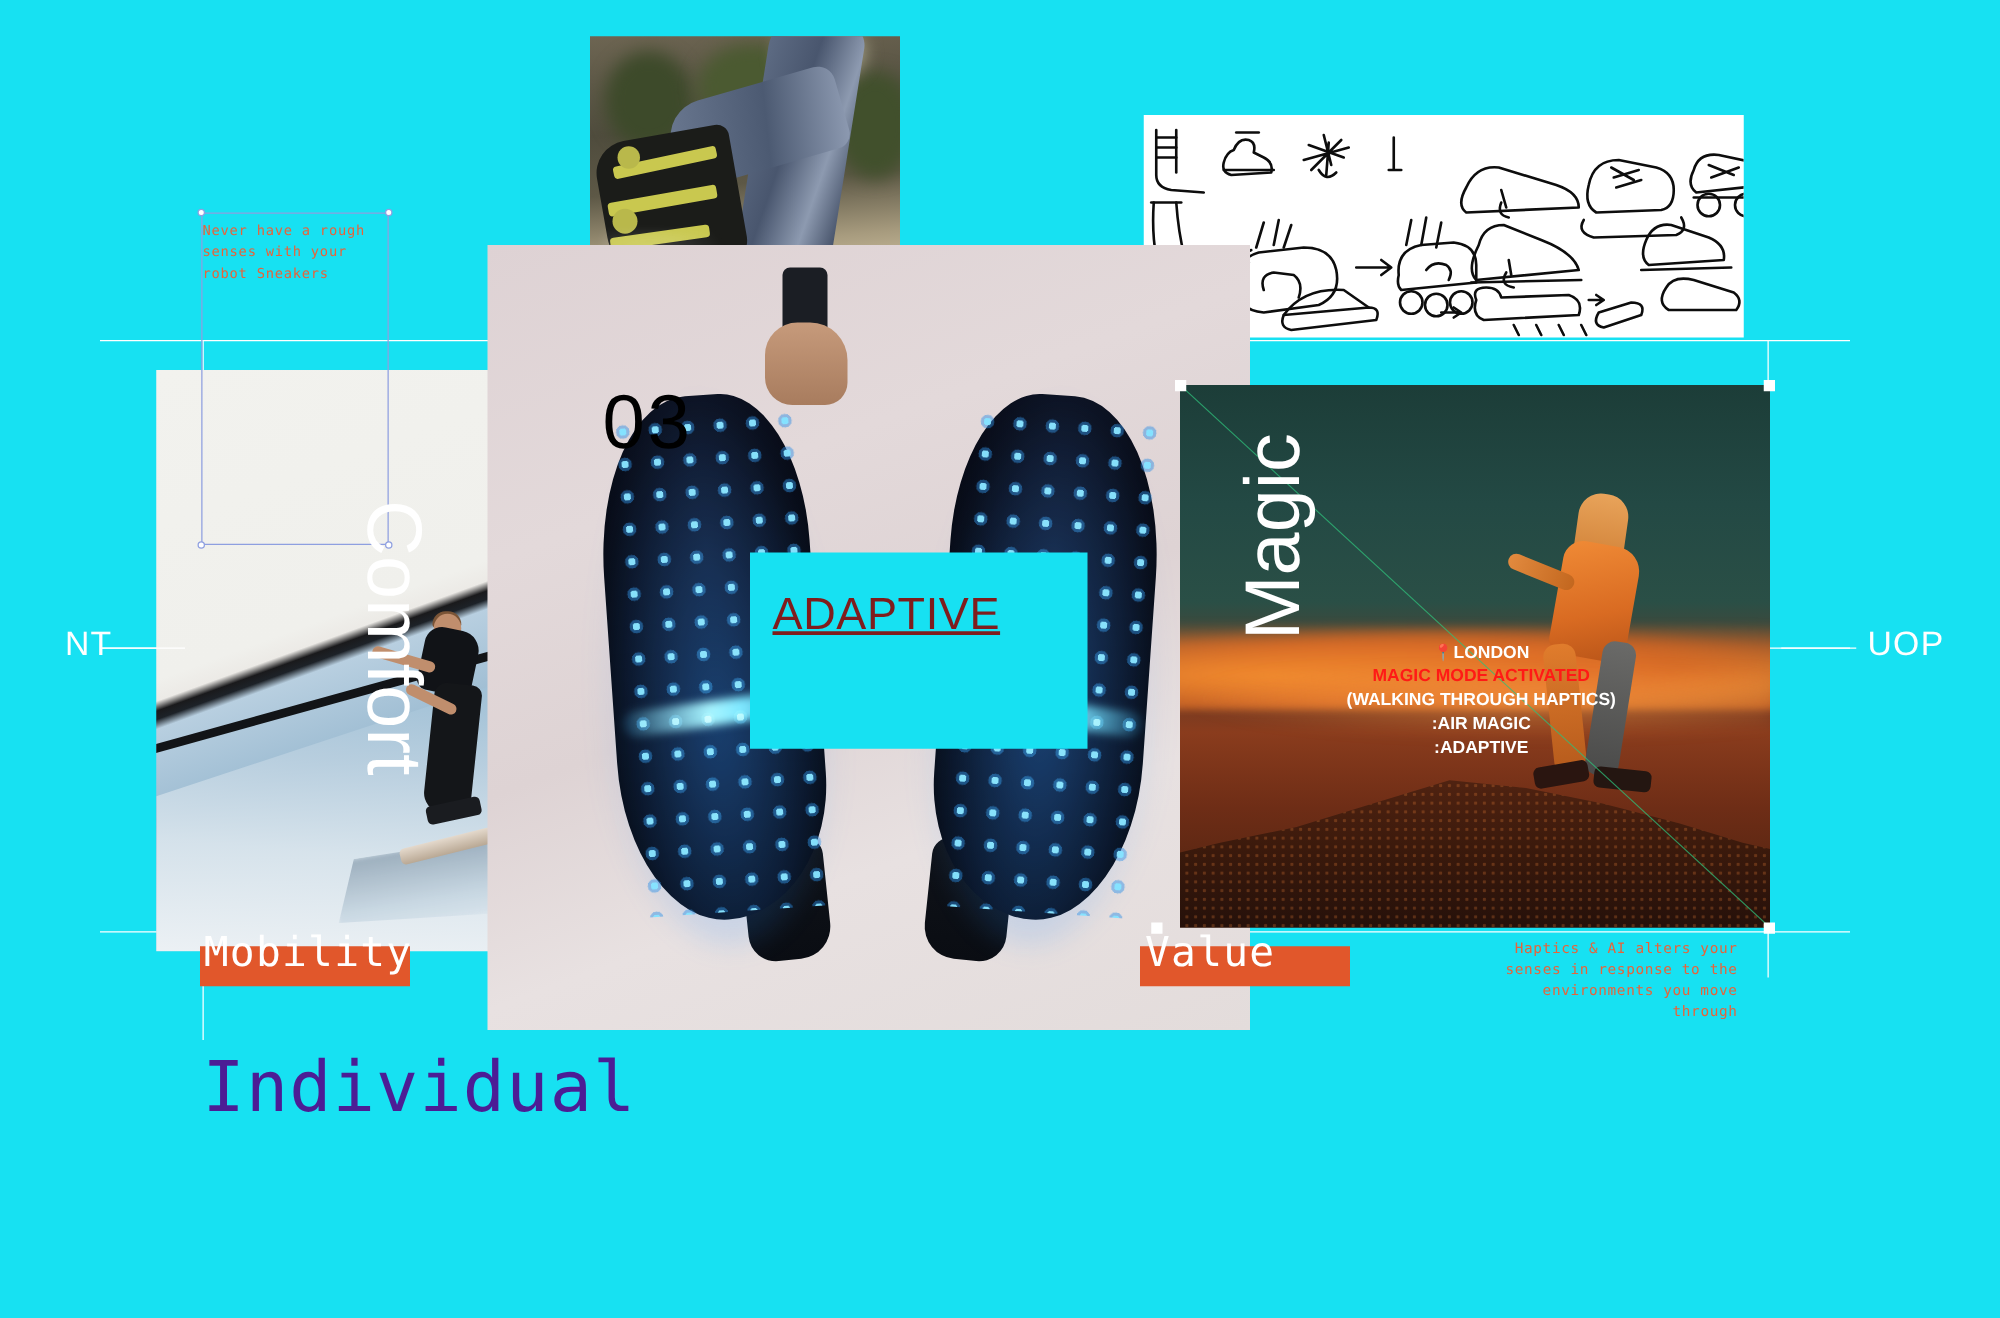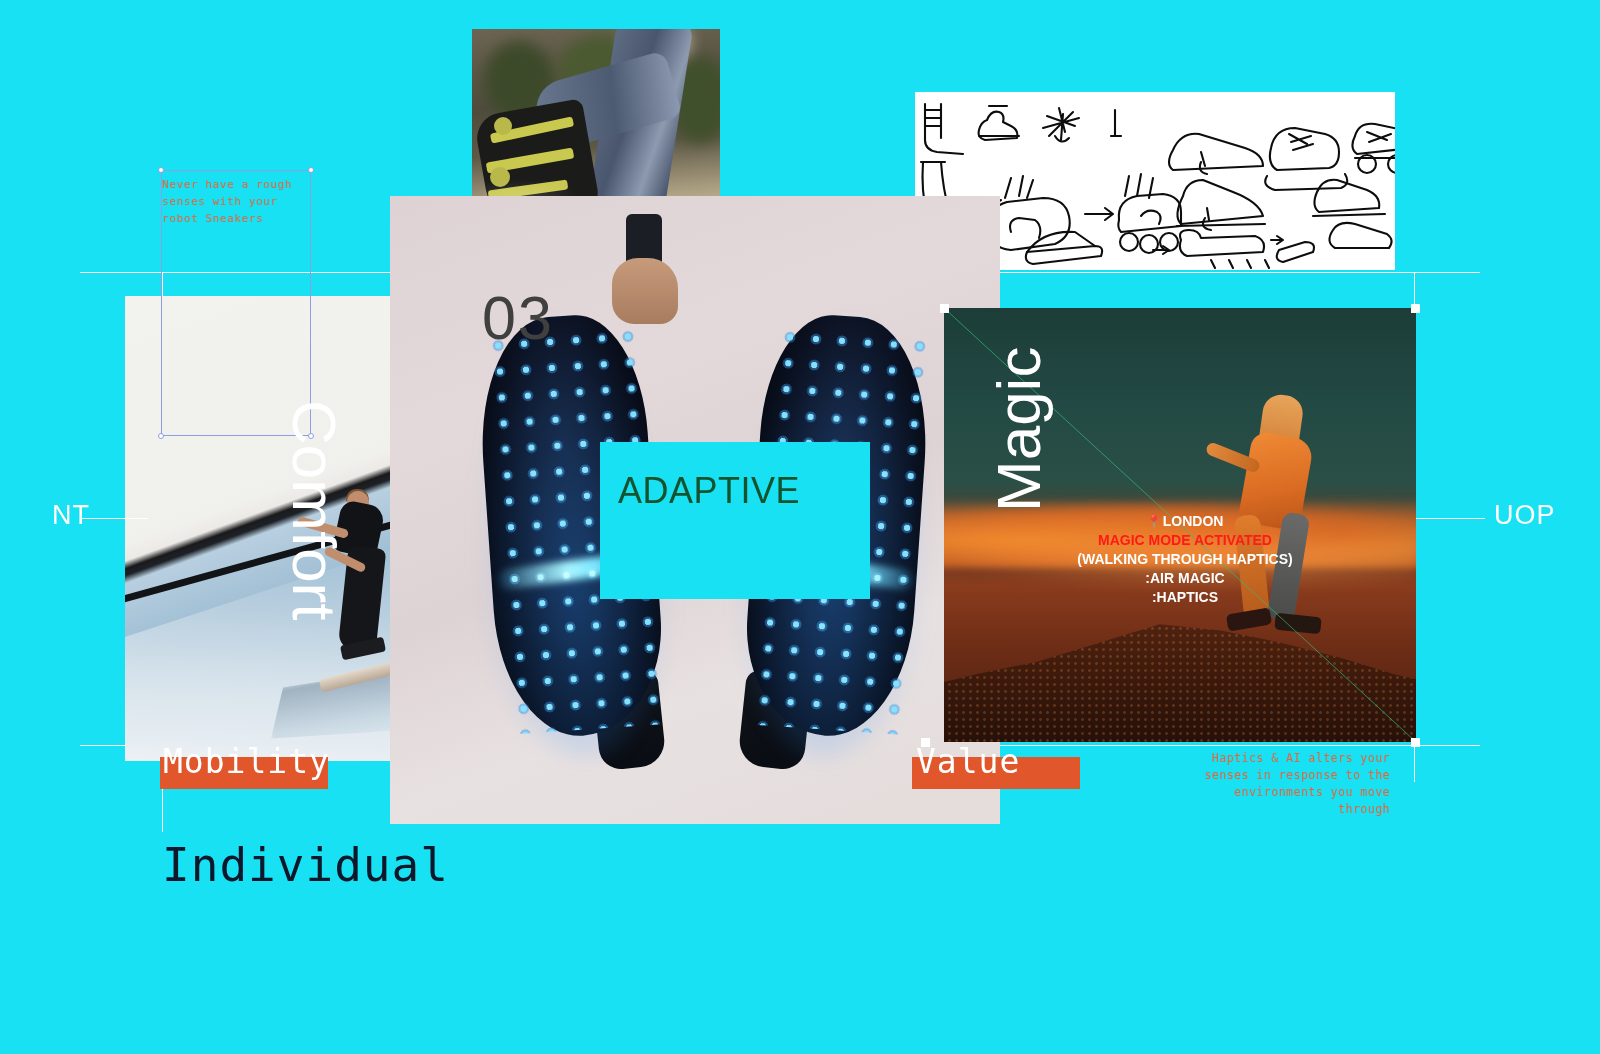--- a/index.html
+++ b/index.html
@@ -258,49 +258,50 @@
   .edge-line{position:absolute;height:1px;background:#ffffff;}
 
   .vert-text{
     position:absolute;color:#ffffff;font-size:62px;line-height:1;
     white-space:nowrap;
   }
   .vert-comfort{left:345px;top:400px;transform-origin:left top;transform:rotate(90deg);}
   .vert-magic{left:988px;top:512px;transform-origin:left top;transform:rotate(-90deg);}
 
   .num03{
-    position:absolute;left:482px;top:283px;color:#404040;font-size:61px;
+    position:absolute;left:482px;top:302px;color:#000000;font-size:61px;
     font-weight:300;letter-spacing:2px;
   }
 
   .adaptive-box{
     position:absolute;left:600px;top:442px;width:270px;height:157px;
     background:#17E1F2;
   }
   .adaptive-box span{
-    position:absolute;left:18px;color:#14532d;font-size:36px;letter-spacing:.5px;
+    position:absolute;left:18px;color:#7f1d1d;font-size:36px;letter-spacing:.5px;
     font-weight:400;
+    text-decoration:underline;
   }
   .adaptive-box .l1{top:28px;}
   .adaptive-box .l2{top:86px;}
 
   .mtn-overlay{
     position:absolute;left:1070px;top:512px;width:230px;text-align:center;
     font-size:14px;line-height:19px;font-weight:bold;color:#ffffff;
   }
   .mtn-overlay .magicmode{color:#FF1A16;}
   .pin{color:#FF3B30;font-size:13px;}
 
   .orangebar{position:absolute;background:#E1572B;}
   .bar-label{
     position:absolute;color:#ffffff;font-size:33px;letter-spacing:1px;
   }
 
   .bigword{
-    position:absolute;color:#0f172a;font-size:46px;letter-spacing:1px;
+    position:absolute;color:#4c1d95;font-size:56px;letter-spacing:1px;
   }
 
   .whitesq{position:absolute;width:9px;height:9px;background:#ffffff;}
 </style>
 </head>
 <body>
 
 <div class="stage">
 
   <div class="guide guide-h" style="left:80px;top:272px;width:1400px;"></div>
@@ -456,21 +457,21 @@
   <div class="whitesq" style="left:1411px;top:738px;"></div>
   <div class="whitesq" style="left:921px;top:738px;"></div>
 
   <div class="mtn-overlay">
     <div>
       <span class="pin">📍</span><span>LONDON</span>
     </div>
     <div class="magicmode">MAGIC MODE ACTIVATED</div>
     <div>(WALKING THROUGH HAPTICS)</div>
     <div>:AIR MAGIC</div>
-    <div>:HAPTICS</div>
+    <div>:ADAPTIVE</div>
   </div>
 
   <div class="note-box"></div>
   <div class="handle" style="left:158px;top:167px;"></div>
   <div class="handle" style="left:308px;top:167px;"></div>
   <div class="handle" style="left:158px;top:433px;"></div>
   <div class="handle" style="left:308px;top:433px;"></div>
   <div class="robot-note mono">Never have a rough senses with your robot Sneakers</div>
 
   <div class="haptics-note mono">Haptics &amp; AI alters your senses in response to the environments you move through</div>

